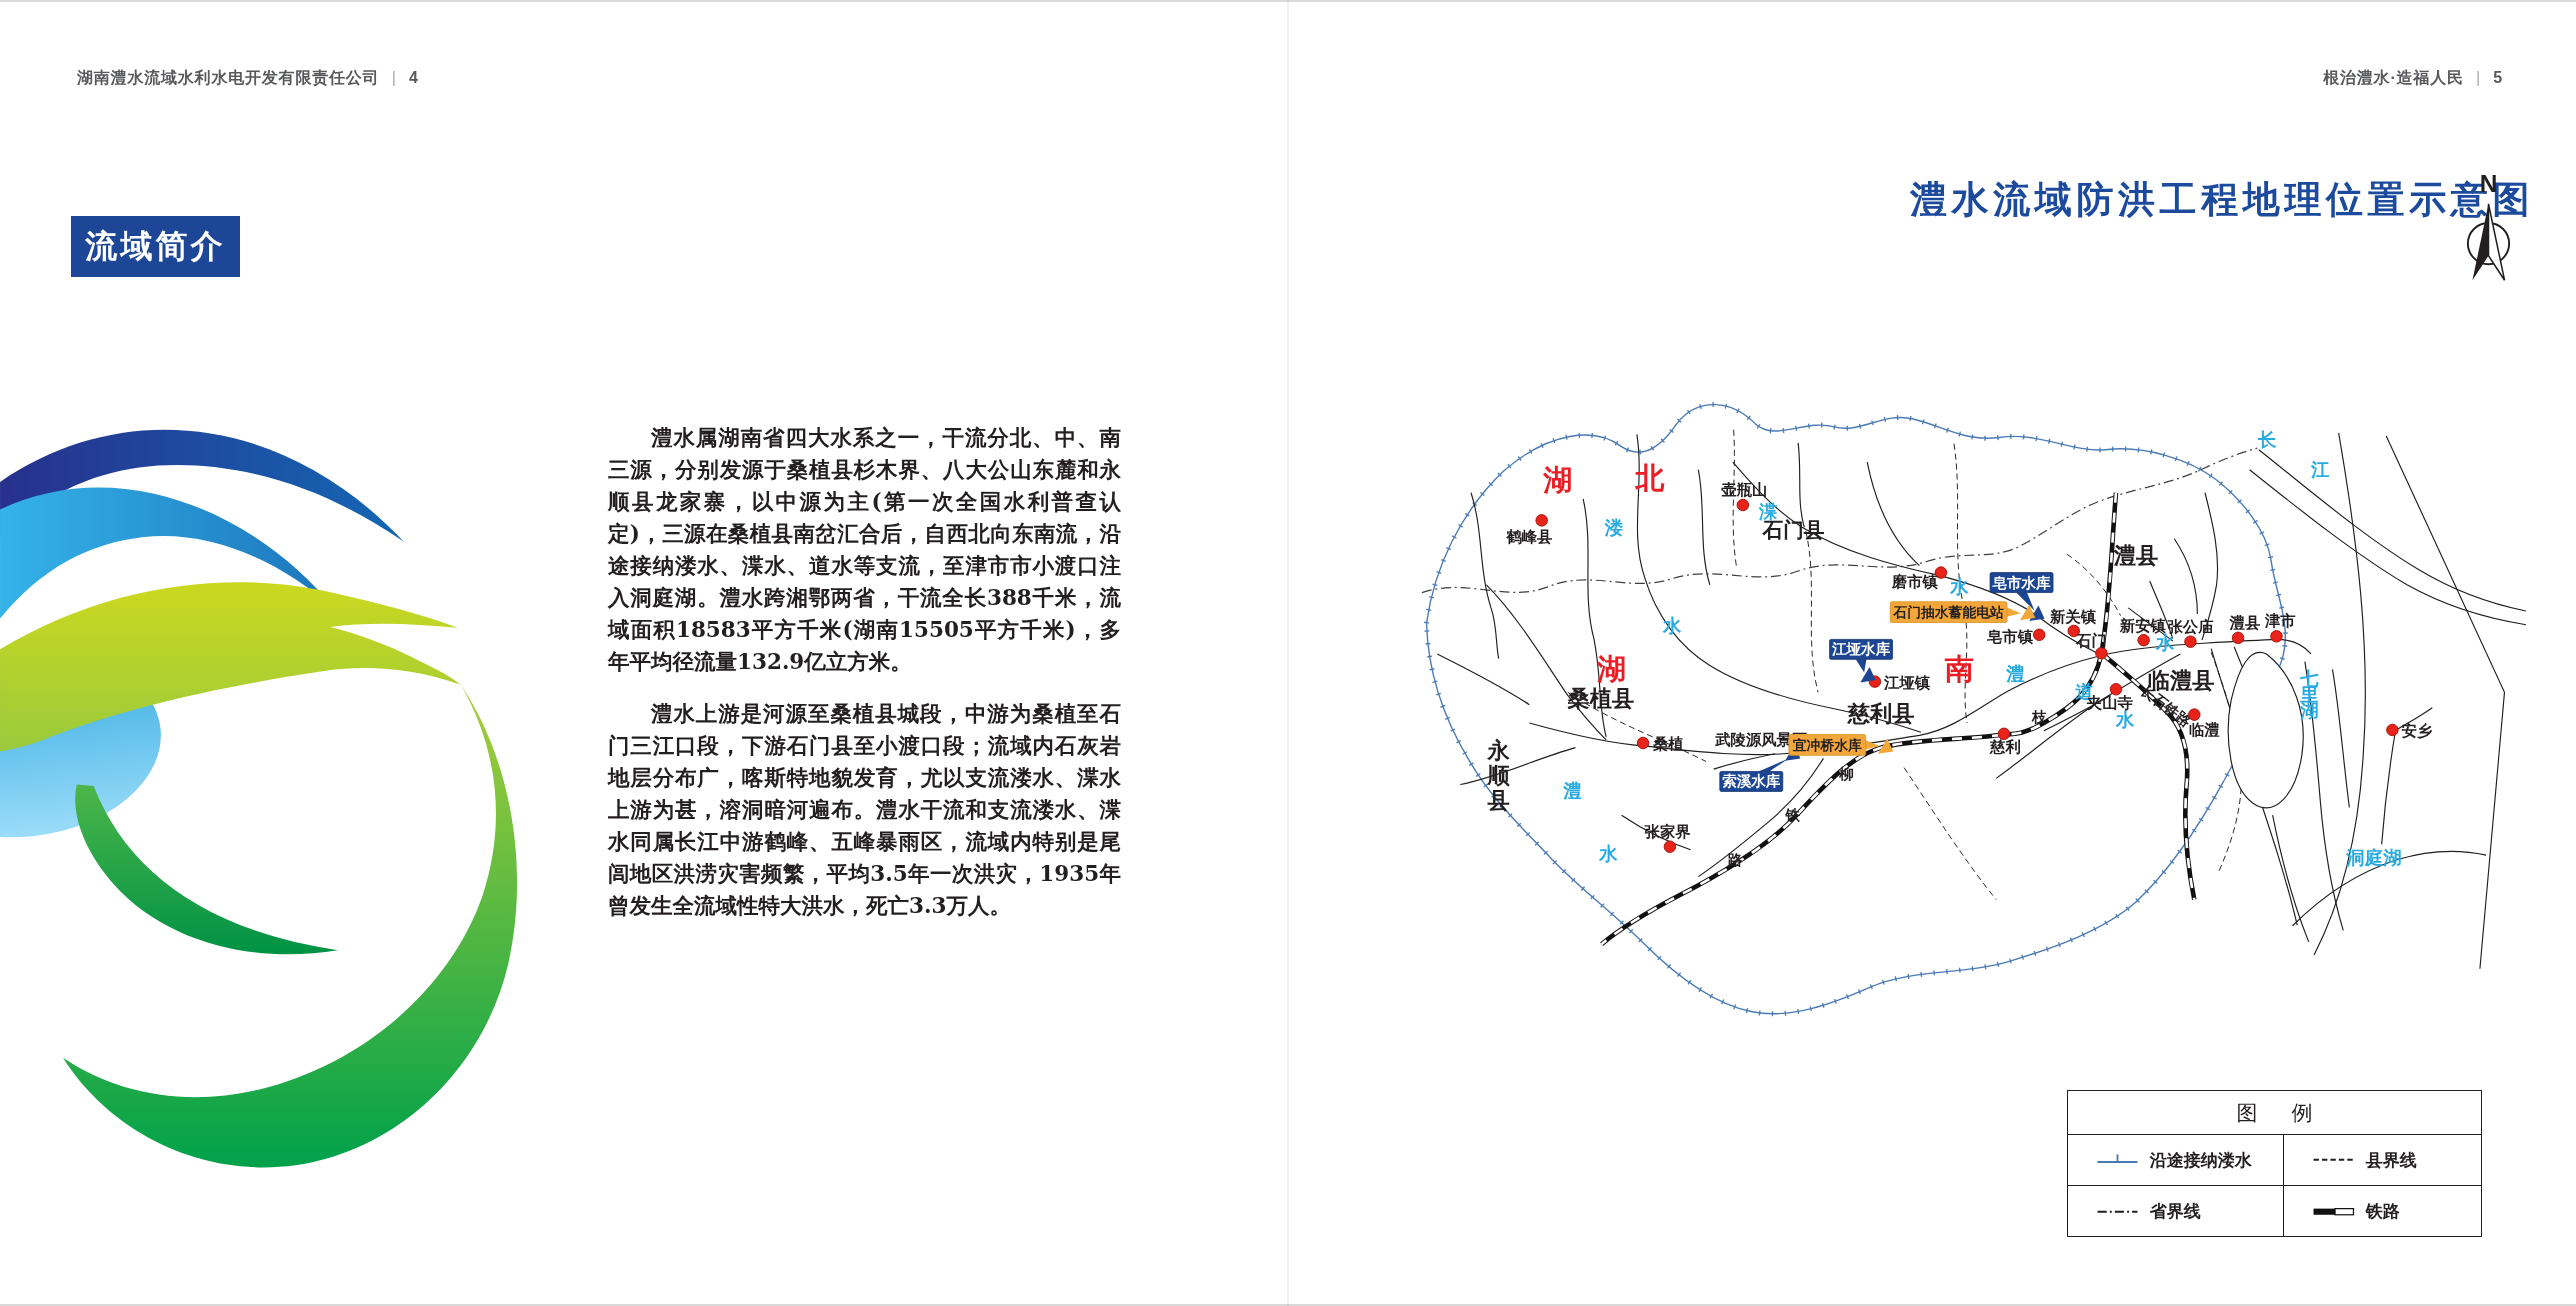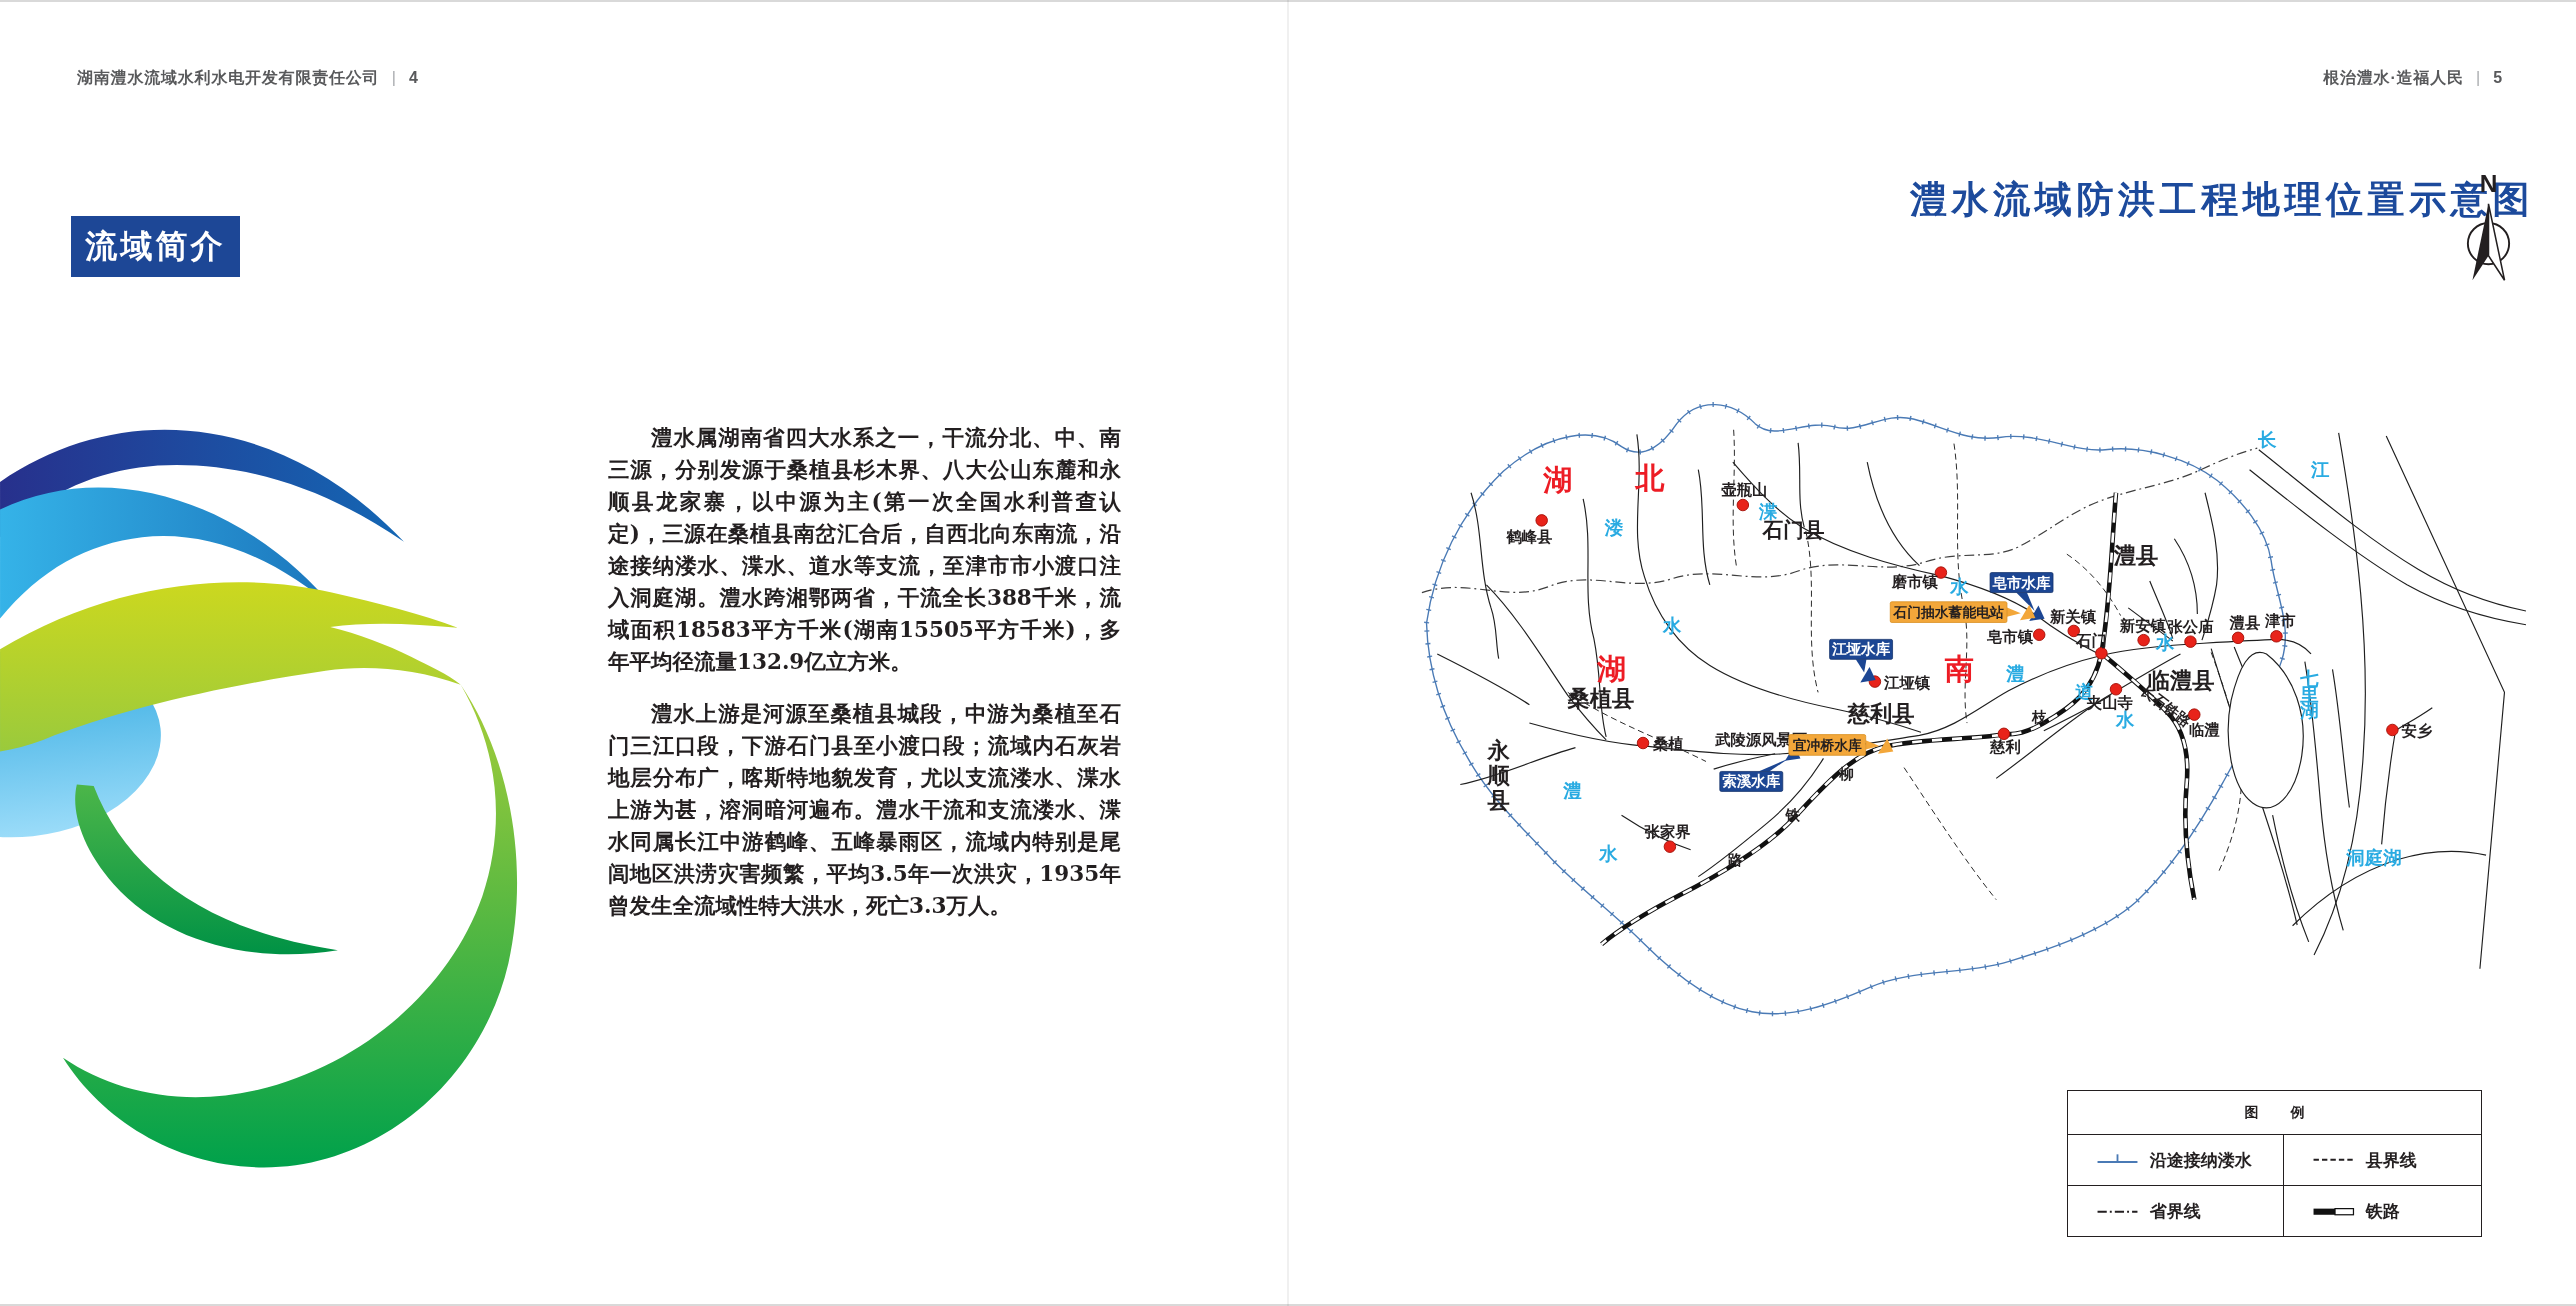--- a/index.html
+++ b/index.html
@@ -59,21 +59,21 @@
   .dot{fill:#e8231a;stroke:#a51008;stroke-width:1.2;}
   .resv-box{fill:#1c4693;stroke:#123068;stroke-width:1;}
   .resv-text{fill:#ffffff;font-weight:bold;font-size:19px;text-anchor:middle;}
   .stat-box{fill:#f3a73a;stroke:#d88f1f;stroke-width:1;}
   .stat-text{fill:#231f20;font-weight:bold;font-size:18px;text-anchor:middle;}
 
   
   .legend{position:absolute;left:2067px;top:1090px;width:415px;height:147px;
     border:1.5px solid #231f20;box-sizing:border-box;background:#fff;}
   .legend-title{height:43px;border-bottom:1.5px solid #231f20;display:flex;align-items:center;justify-content:center;
-    font-size:14px;font-weight:bold;letter-spacing:14px;text-indent:14px;}
+    font-size:21px;font-weight:normal;letter-spacing:14px;text-indent:14px;}
   .legend-grid{display:grid;grid-template-columns:216px 1fr;grid-template-rows:51px 51px;}
   .legend-cell{display:flex;align-items:center;gap:10.7px;padding-left:28px;box-sizing:border-box;
     font-size:17px;font-weight:bold;}
   .legend-cell.c1{border-right:1.5px solid #231f20;border-bottom:1.5px solid #231f20;}
   .legend-cell.c2{border-bottom:1.5px solid #231f20;}
   .legend-cell.c3{border-right:1.5px solid #231f20;}
   .legend-cell svg{flex:0 0 auto;}
 </style>
 </head>
 <body>

